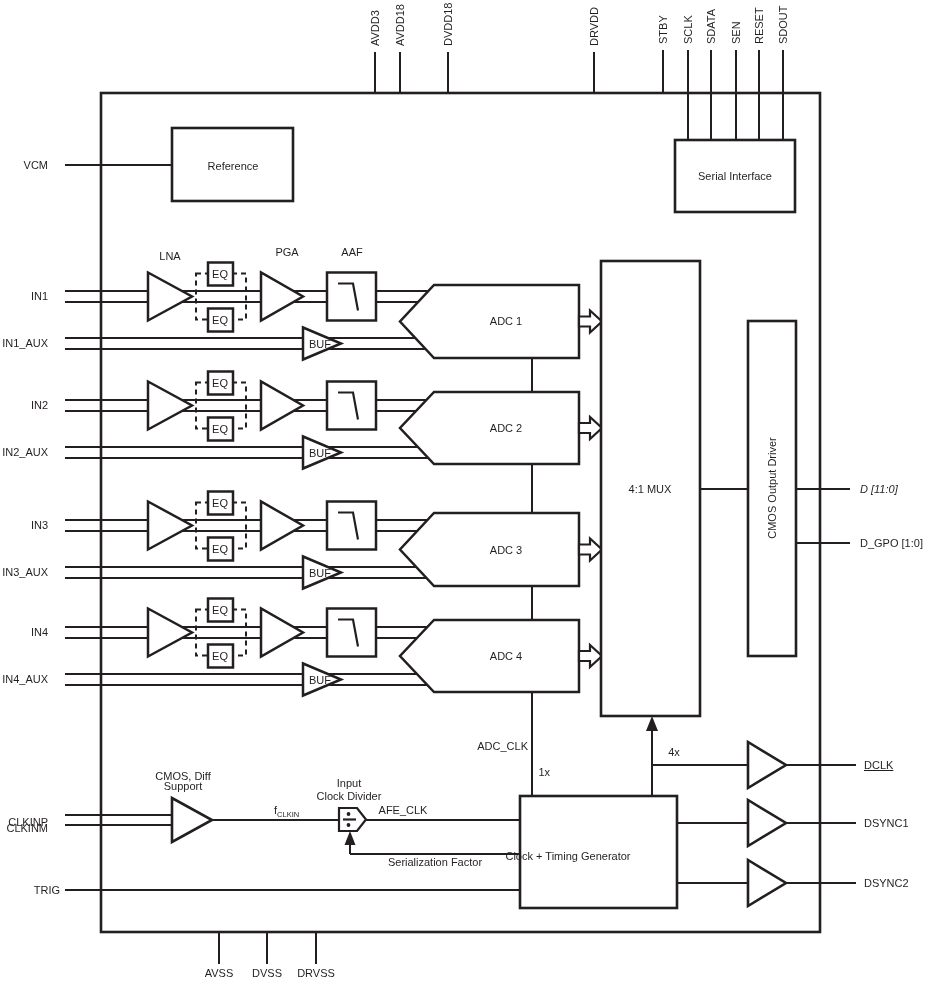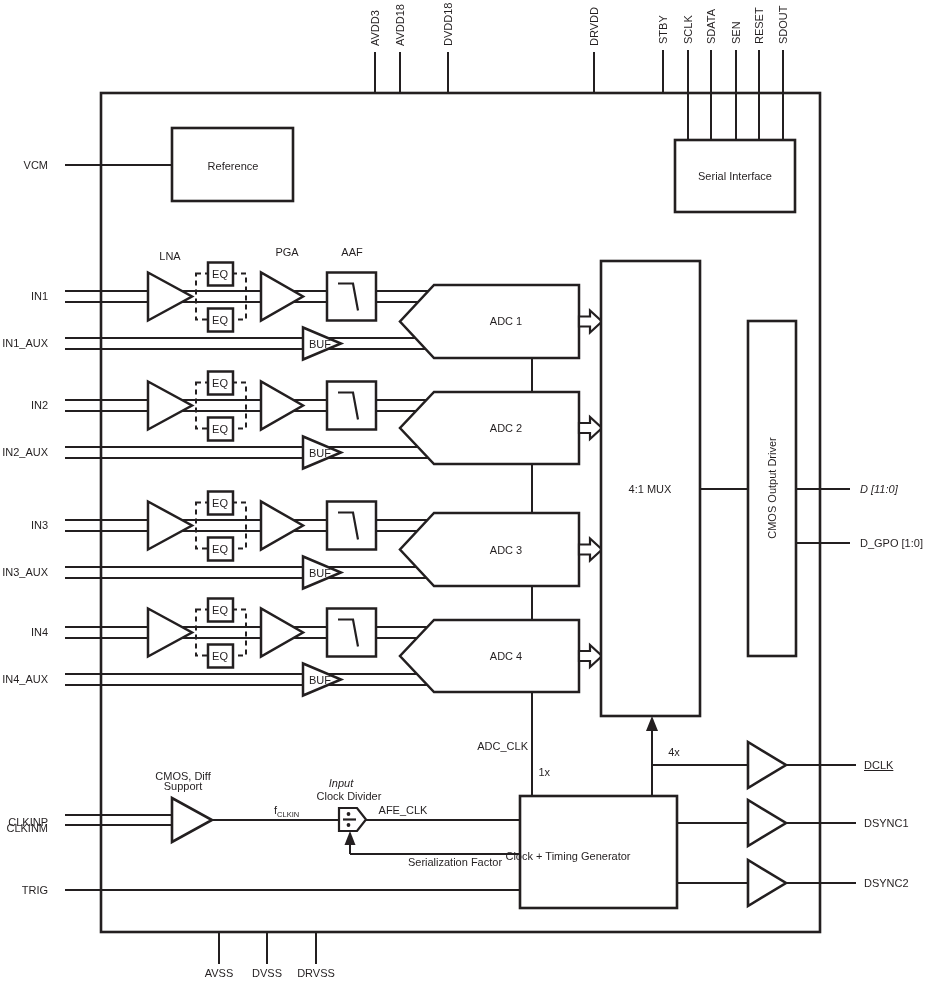--- a/index.html
+++ b/index.html
@@ -159,21 +159,21 @@
 <div class="lbl ra" style="left:0;width:48px;top:290px;">IN1</div>
 <div class="lbl ra" style="left:0;width:48px;top:337px;">IN1_AUX</div>
 <div class="lbl ra" style="left:0;width:48px;top:399px;">IN2</div>
 <div class="lbl ra" style="left:0;width:48px;top:446px;">IN2_AUX</div>
 <div class="lbl ra" style="left:0;width:48px;top:519px;">IN3</div>
 <div class="lbl ra" style="left:0;width:48px;top:566px;">IN3_AUX</div>
 <div class="lbl ra" style="left:0;width:48px;top:626px;">IN4</div>
 <div class="lbl ra" style="left:0;width:48px;top:673px;">IN4_AUX</div>
 <div class="lbl ra" style="left:0;width:48px;top:802px;margin-top:14px;">CLKINP</div>
 <div class="lbl ra" style="left:0;width:48px;top:822px;">CLKINM</div>
-<div class="lbl ra" style="left:0;width:48px;top:884px;">TRIG</div>
+<div class="lbl ra" style="left:12px;width:48px;top:884px;">TRIG</div>
 
 <div class="lbl" style="left:860px;top:483px;font-style:italic;">D [11:0]</div>
 <div class="lbl" style="left:860px;top:537px;">D_GPO [1:0]</div>
 <div class="lbl" style="left:864px;top:759px;text-decoration:underline;">DCLK</div>
 <div class="lbl" style="left:864px;top:817px;">DSYNC1</div>
 <div class="lbl" style="left:864px;top:877px;">DSYNC2</div>
 
 <div class="lbl c" style="left:219px;top:973px;">AVSS</div>
 <div class="lbl c" style="left:267px;top:973px;">DVSS</div>
 <div class="lbl c" style="left:316px;top:973px;">DRVSS</div>
@@ -201,22 +201,22 @@
 <div class="lbl c" style="left:220px;top:610px;">EQ</div>
 <div class="lbl c" style="left:220px;top:656px;">EQ</div>
 
 <div class="lbl c" style="left:320px;top:344px;">BUF</div>
 <div class="lbl c" style="left:320px;top:453px;">BUF</div>
 <div class="lbl c" style="left:320px;top:573px;">BUF</div>
 <div class="lbl c" style="left:320px;top:680px;">BUF</div>
 
 <div class="lbl c" style="left:183px;top:776px;">CMOS, Diff</div>
 <div class="lbl c" style="left:183px;top:786px;">Support</div>
-<div class="lbl c" style="left:341px;top:783px;font-style:italic;">Input</div>
+<div class="lbl c" style="left:349px;top:783px;">Input</div>
 <div class="lbl c" style="left:349px;top:796px;">Clock Divider</div>
 <div class="lbl" style="left:274px;top:804px;"><span>f</span><sub class="fs">CLKIN</sub></div>
 <div class="lbl c" style="left:403px;top:810px;">AFE_CLK</div>
-<div class="lbl c" style="left:435px;top:862px;margin-left:20px;">Serialization Factor</div>
+<div class="lbl c" style="left:435px;top:862px;">Serialization Factor</div>
 <div class="lbl ra" style="left:500px;width:50px;top:722px;margin-top:44px;">1x</div>
 <div class="lbl ra" style="left:448px;width:80px;top:740px;">ADC_CLK</div>
 <div class="lbl c" style="left:674px;top:752px;">4x</div>
 
 </div>
 
 </body></html>

